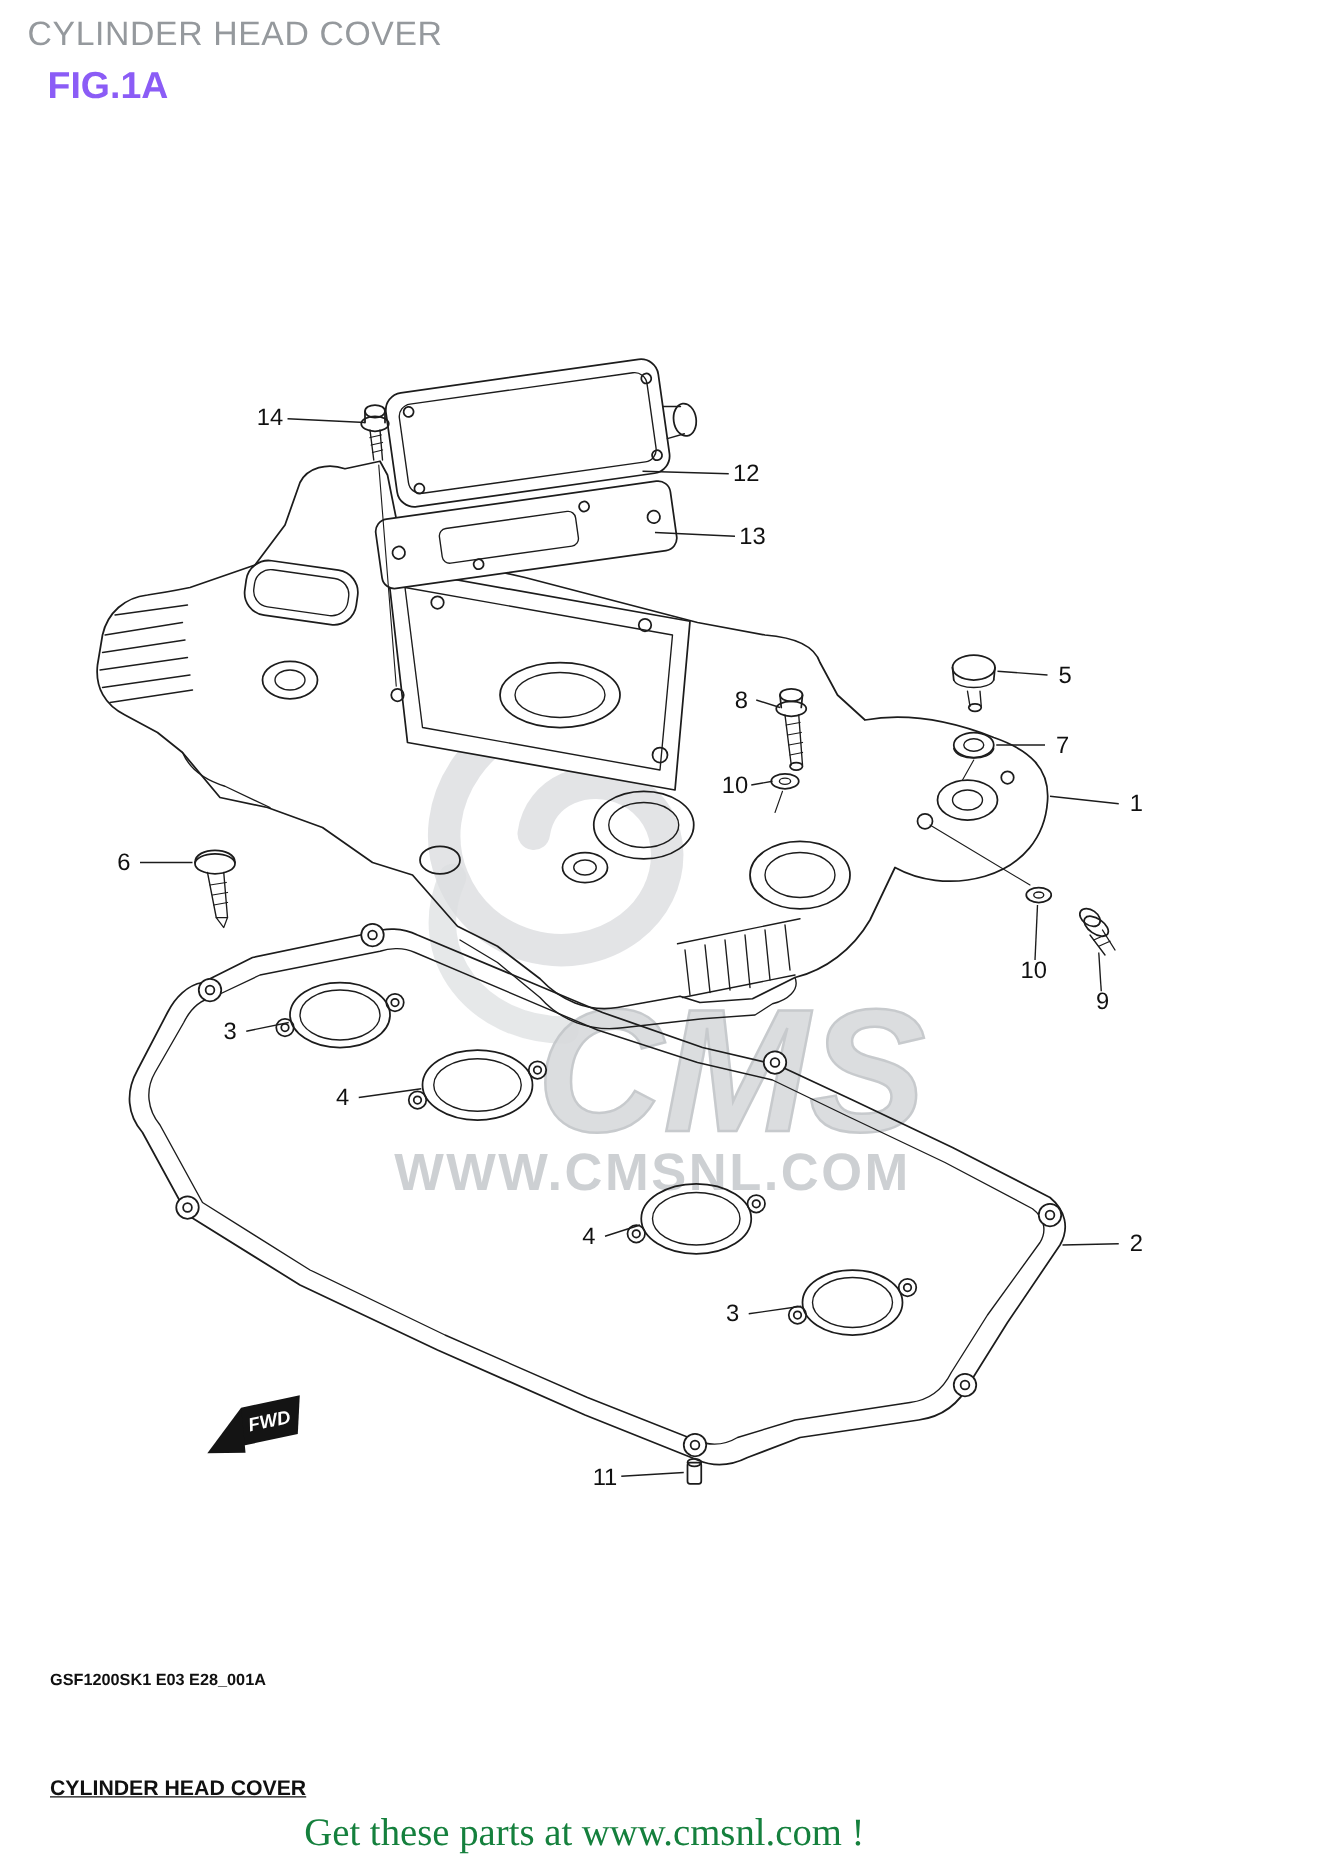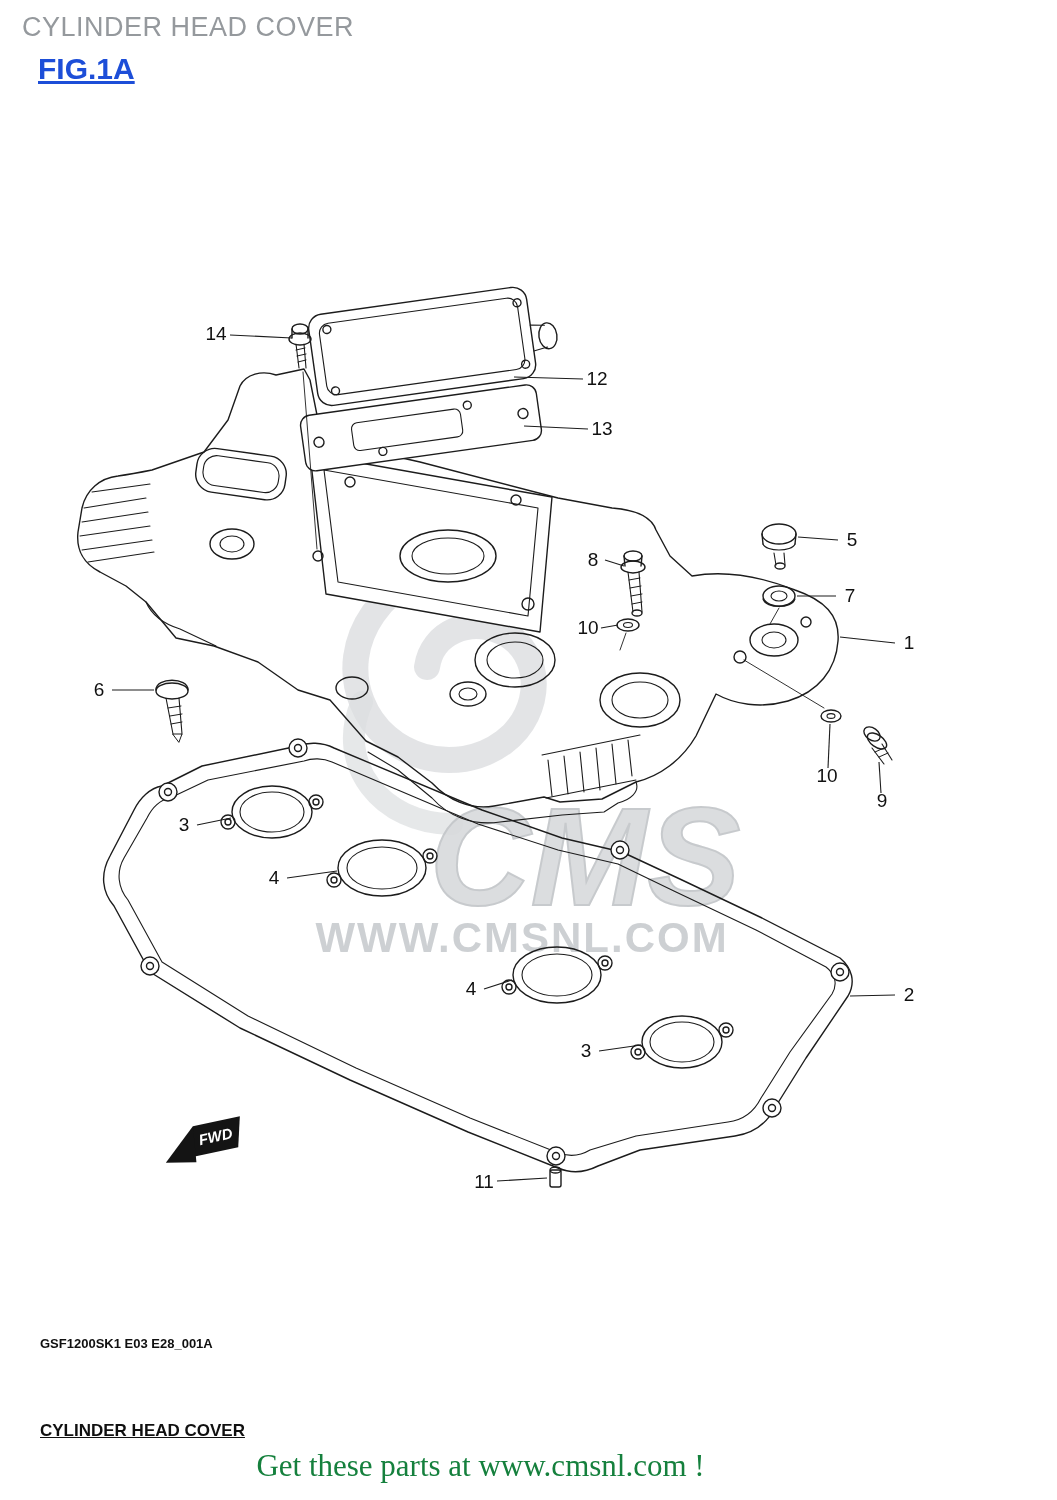--- a/index.html
+++ b/index.html
@@ -1,25 +1,25 @@
 <!DOCTYPE html>
 <html><head>
 <meta charset="utf-8">
 <style>
   html,body{margin:0;padding:0;background:#ffffff;}
   .page{
     position:relative;width:935px;height:1500px;background:#ffffff;
-    overflow:hidden;font-family:"Liberation Sans",sans-serif;padding-left:26px;
+    overflow:hidden;font-family:"Liberation Sans",sans-serif;
   }
   .hdr-title{
     position:absolute;left:22px;top:12px;font-size:27px;letter-spacing:.5px;
     color:#95999d;font-weight:400;
   }
   .fig-label{
-    position:absolute;left:38px;top:52px;font-size:30px;font-weight:700;color:#1d4ed8;text-decoration:underline;
+    position:absolute;left:38px;top:52px;font-size:30px;font-weight:700;color:#8b5cf6;
   }
   .diagram-svg{position:absolute;left:0;top:0;}
   .ftr-code{
     position:absolute;left:40px;top:1336px;font-size:13px;font-weight:700;color:#101010;
   }
   .ftr-title{
     position:absolute;left:40px;top:1421px;font-size:17px;font-weight:700;color:#101010;
     text-decoration:underline;
   }
   .promo{

